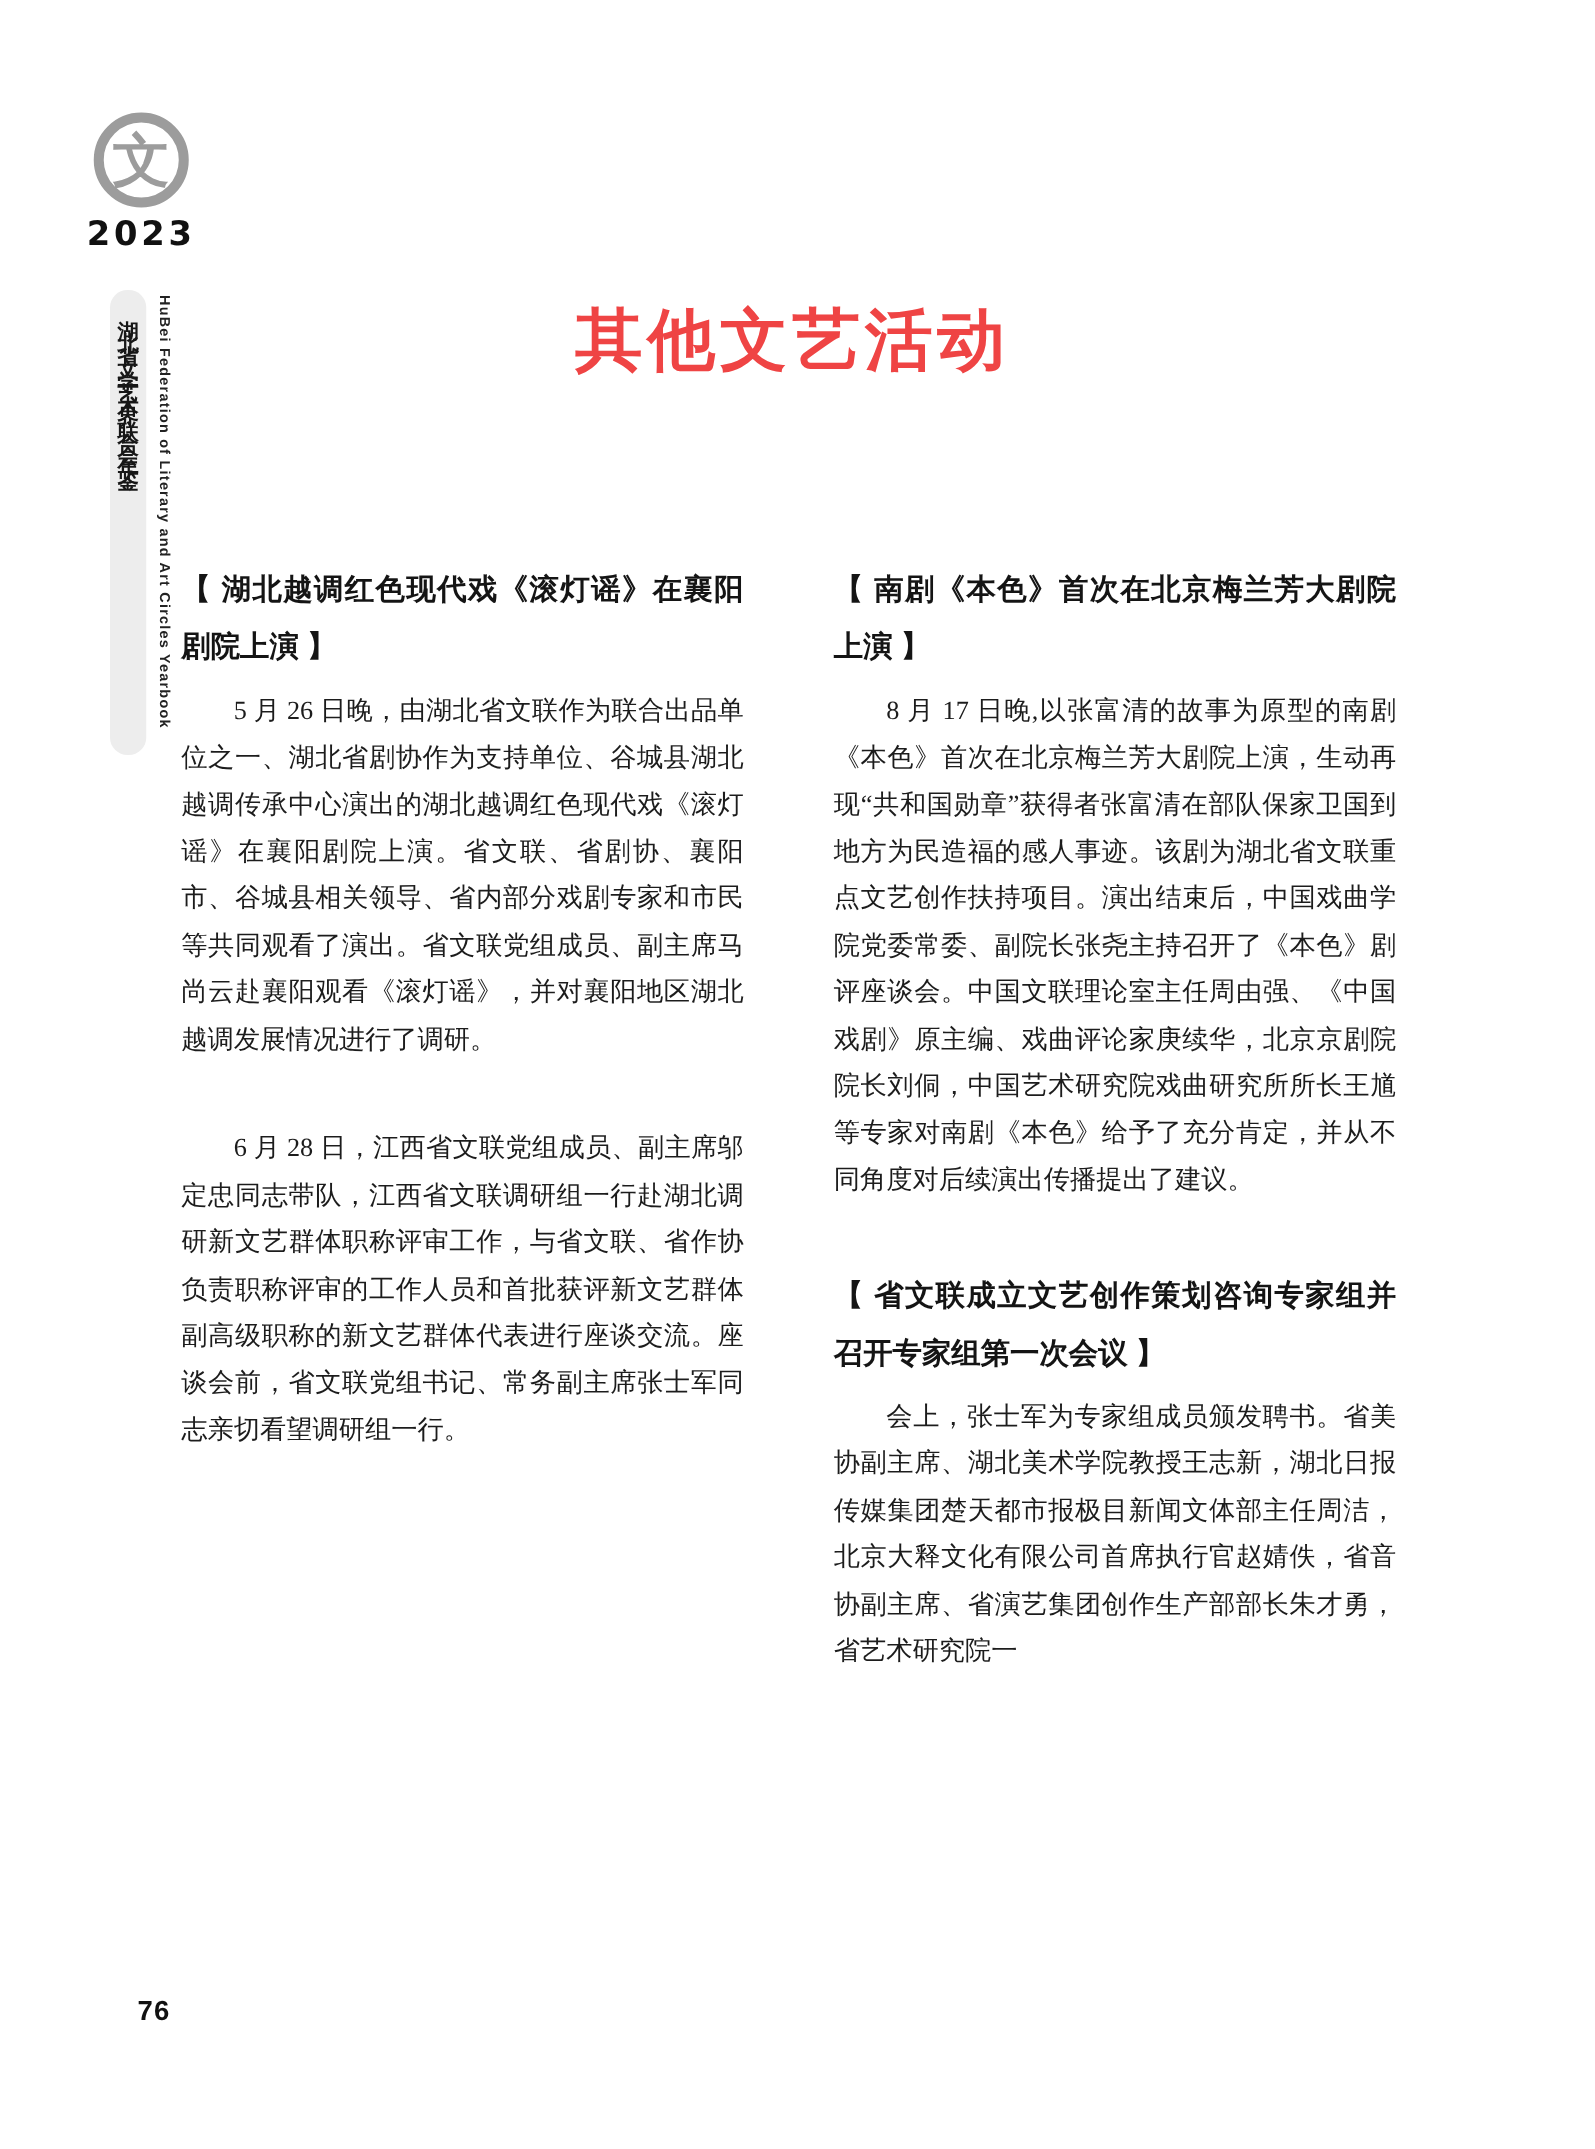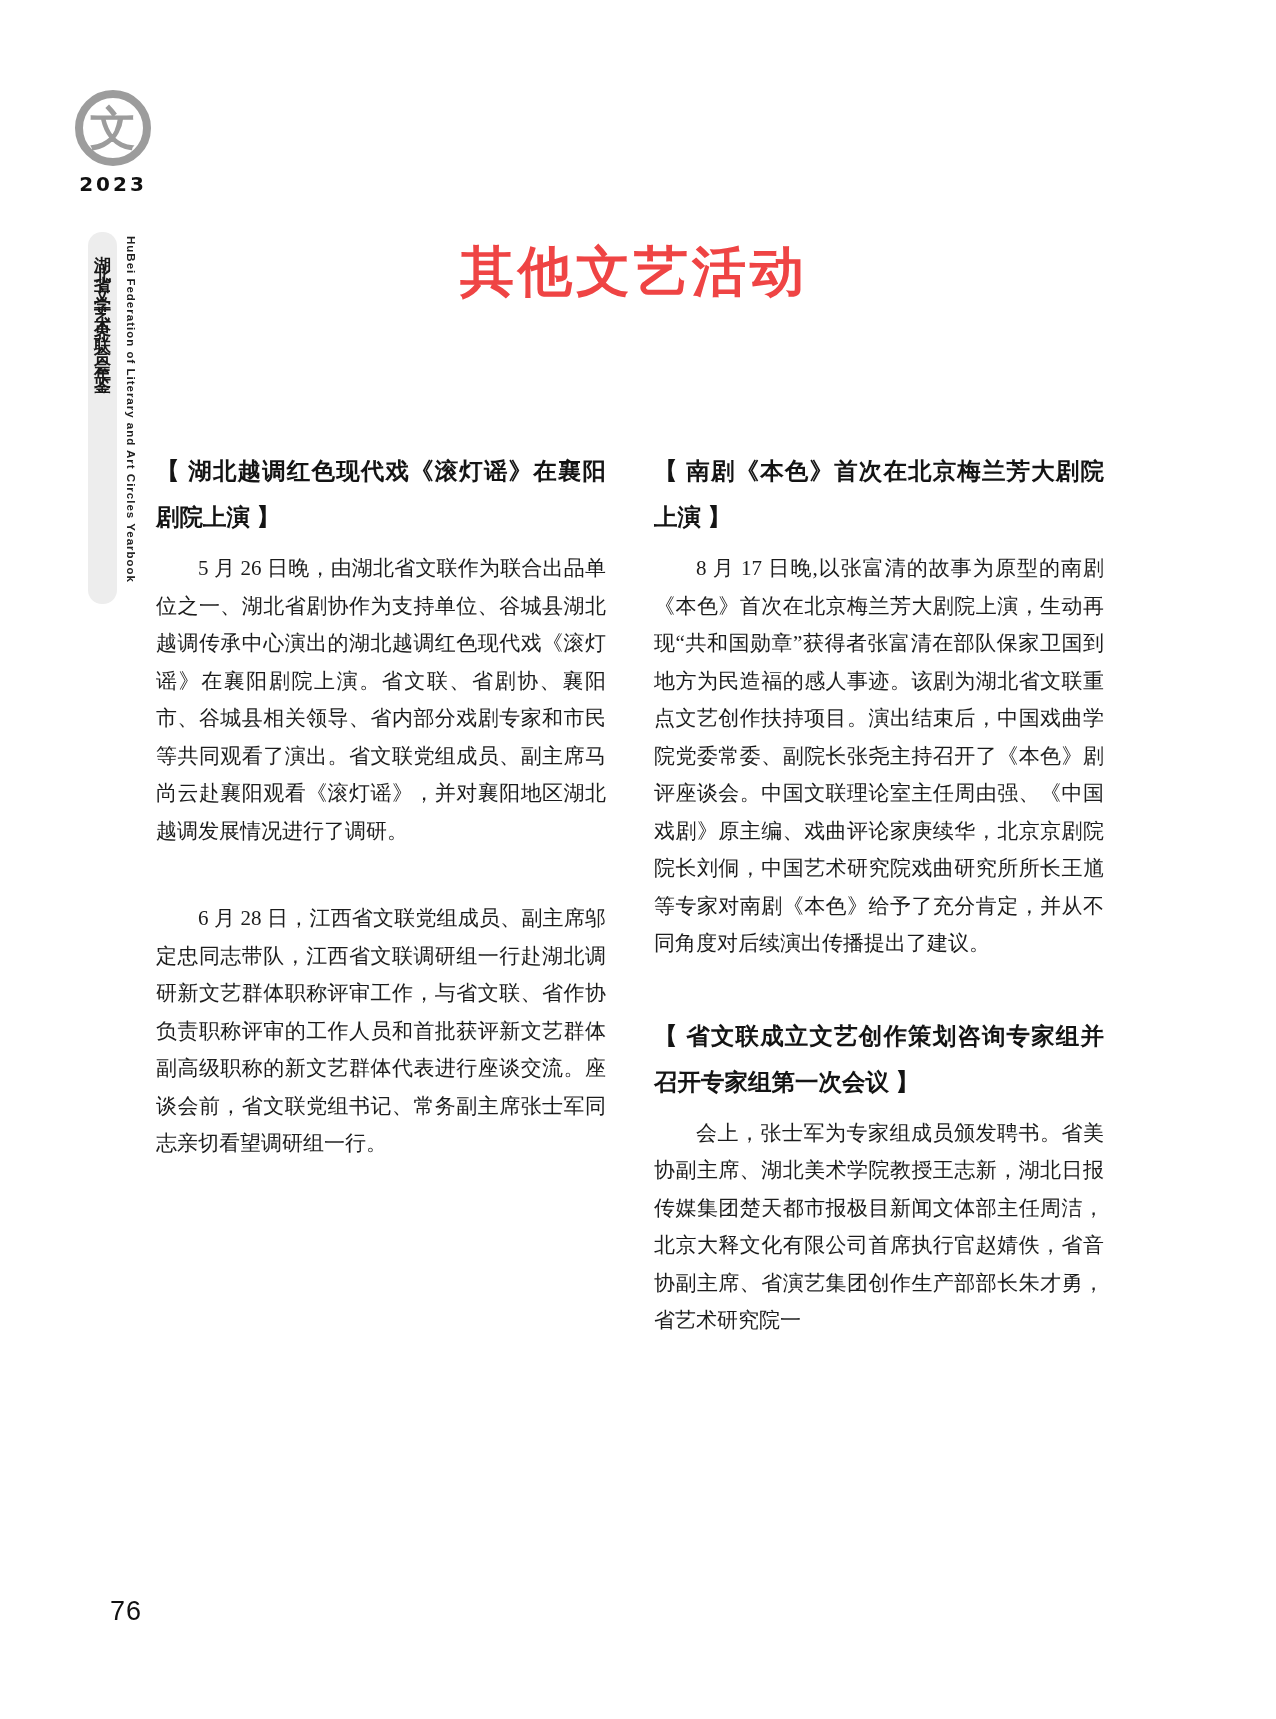--- a/index.html
+++ b/index.html
@@ -11,21 +11,21 @@
     overflow:hidden;
     font-family:"Liberation Serif", serif;
     color:#111;
   }
   
   .logo-block{position:absolute;left:68px;top:86px;width:90px;text-align:center;}
   .logo-block svg{display:block;margin:0 auto;}
   .year{
     margin-top:2px;
     font-family:"DejaVu Sans", sans-serif;
-    font-weight:800;font-size:20px;letter-spacing:3px;color:#111;
+    font-weight:800;font-size:27px;letter-spacing:3px;color:#111;
   }
   
   .sidebar{position:absolute;left:88px;top:232px;display:flex;gap:8px;}
   .cn-strip{
     writing-mode:vertical-rl;
     background:#ededed;
     border-radius:14px;
     padding:10px 3px;
     height:352px;
     font-size:17px;font-weight:700;
@@ -48,22 +48,22 @@
     position:absolute;left:148px;top:200px;width:972px;
     text-align:center;
     font-family:"Liberation Serif", serif;
     font-weight:900;
     font-size:54px;
     letter-spacing:4px;
     color:#ef4444;
   }
   
   .columns{
-    position:absolute;left:156px;top:448px;width:972px;
-    display:flex;gap:48px;
+    position:absolute;left:145px;top:448px;width:972px;
+    display:flex;gap:72px;
   }
   .col{width:450px;}
   .section + .section{margin-top:50px;}
   .sec-head{
     margin:0 0 10px 0;
     font-family:"Liberation Sans", sans-serif;
     font-weight:700;
     font-size:23.5px;
     line-height:46px;
     color:#141414;
@@ -74,21 +74,21 @@
     font-size:21px;
     line-height:37.5px;
     text-align:justify;
     text-indent:2em;
     color:#1c1c1c;
   }
   
   .page-number{
     position:absolute;left:110px;top:1596px;
     font-family:"Liberation Sans", sans-serif;
-    font-weight:400;font-size:27px;letter-spacing:1px;color:#111;
+    font-weight:700;font-size:22px;letter-spacing:1px;color:#111;
   }
 </style>
 </head>
 <body>
 
 <div class="page">
 
   <div class="logo-block">
     <svg width="84" height="84" viewBox="0 0 84 84">
       <circle cx="42" cy="42" r="34" fill="none" stroke="#9c9c9c" stroke-width="8"></circle>

